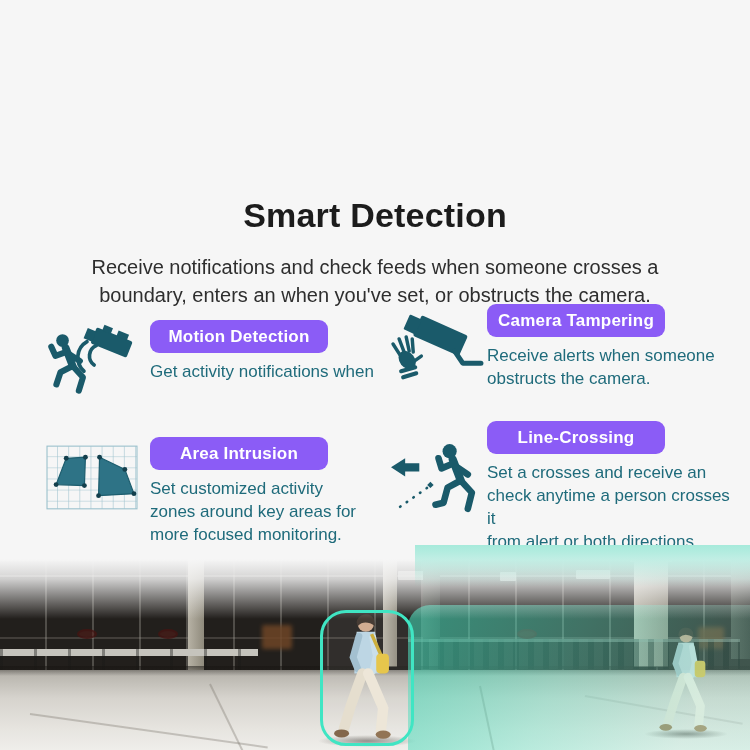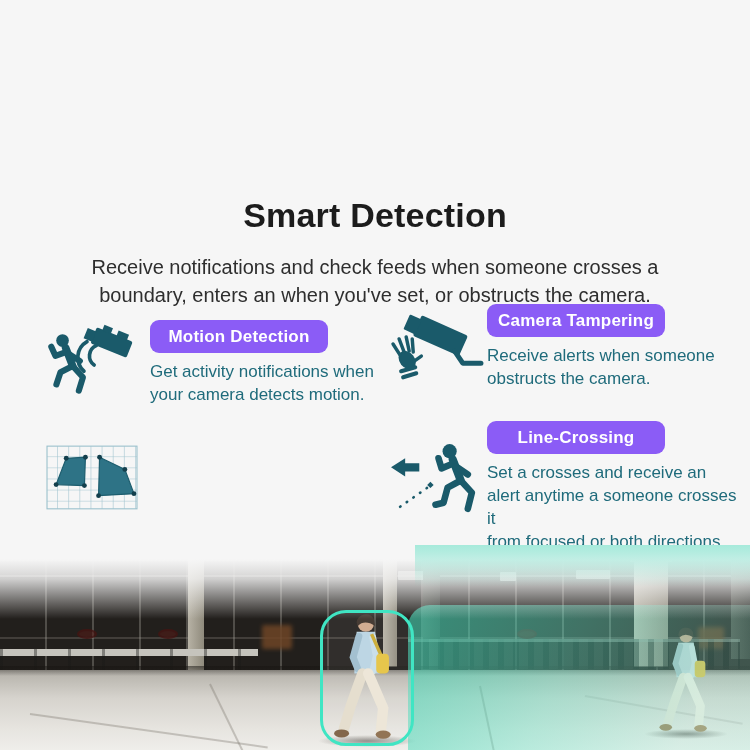--- a/index.html
+++ b/index.html
@@ -94,21 +94,20 @@
       <g class="tealstroke" stroke-width="3.6">
         <path d="M50 21 A18 18 0 0 0 47 50"></path>
         <path d="M59 25 A11 11 0 0 0 57 44"></path>
       </g>
     </svg>
   </div>
   <div class="feat-content" style="left:150px;top:320px;width:250px;">
     <div class="pill">Motion Detection</div>
     <div class="desc">
       <div>Get activity notifications when</div>
-      <div>your camera detects motion.</div>
     </div>
   </div>
 
   <div class="icon-box" style="left:390px;top:312px;">
     <svg width="96" height="72" viewBox="0 0 95 70">
       <g class="tealfill">
         <g transform="rotate(24 48 22)">
           <rect x="25" y="11" width="50" height="22" rx="2"></rect>
           <rect x="14" y="15" width="13" height="16" rx="1"></rect>
         </g>
@@ -152,20 +151,28 @@
         <circle cx="20" cy="13" r="2.4"></circle>
           <circle cx="39" cy="12" r="2.4"></circle>
         <circle cx="38" cy="40" r="2.4"></circle>
           <circle cx="10" cy="39" r="2.4"></circle>
         <circle cx="53" cy="12" r="2.4"></circle>
           <circle cx="78" cy="24" r="2.4"></circle>
         <circle cx="87" cy="48" r="2.4"></circle>
           <circle cx="52" cy="50" r="2.4"></circle>
       </g>
     </svg>
+  </div>
+  <div class="feat-content" style="left:150px;top:437px;width:250px;">
+    <div class="pill">Area Intrusion</div>
+    <div class="desc">
+      <div>Set customized activity</div>
+      <div>zones around key areas for</div>
+      <div>more focused monitoring.</div>
+    </div>
   </div>
 
   <div class="icon-box" style="left:390px;top:440px;">
     <svg width="96" height="83" viewBox="0 0 95 82">
       <polygon class="tealfill" points="1,27 15,18 15,23 29,23 29,31 15,31 15,36"></polygon>
       <path class="tealstroke" stroke-width="2.6" stroke-dasharray="0.5 7.5" d="M10 66 L40 45"></path>
       <rect class="tealfill" x="38" y="42" width="4.5" height="4.5" transform="rotate(45 40 44)"></rect>
       <circle class="tealfill" cx="59" cy="11" r="7"></circle>
       <g class="tealstroke" stroke-width="6.5">
         <path d="M62 19 L70 40" stroke-width="8"></path>
@@ -173,22 +180,22 @@
         <path d="M65 26 L77 34"></path>
         <path d="M70 40 L57 47 L53 62 L45 64"></path>
         <path d="M70 40 L81 52 L77 68"></path>
       </g>
     </svg>
   </div>
   <div class="feat-content" style="left:487px;top:421px;width:256px;">
     <div class="pill">Line-Crossing</div>
     <div class="desc">
       <div>Set a crosses and receive an</div>
-      <div>alert anytime a someone crosses it</div>
-      <div>from focused or both directions.</div>
+      <div>check anytime a person crosses it</div>
+      <div>from alert or both directions.</div>
     </div>
   </div>
 
   <div class="photo">
     <div class="building">
       <div class="glass"></div>
       <div class="hline" style="top:30px;"></div>
       <div class="hline" style="top:92px;opacity:.5;"></div>
     </div>
     <div class="sign" style="left:398px;top:26px;width:28px;"></div>

